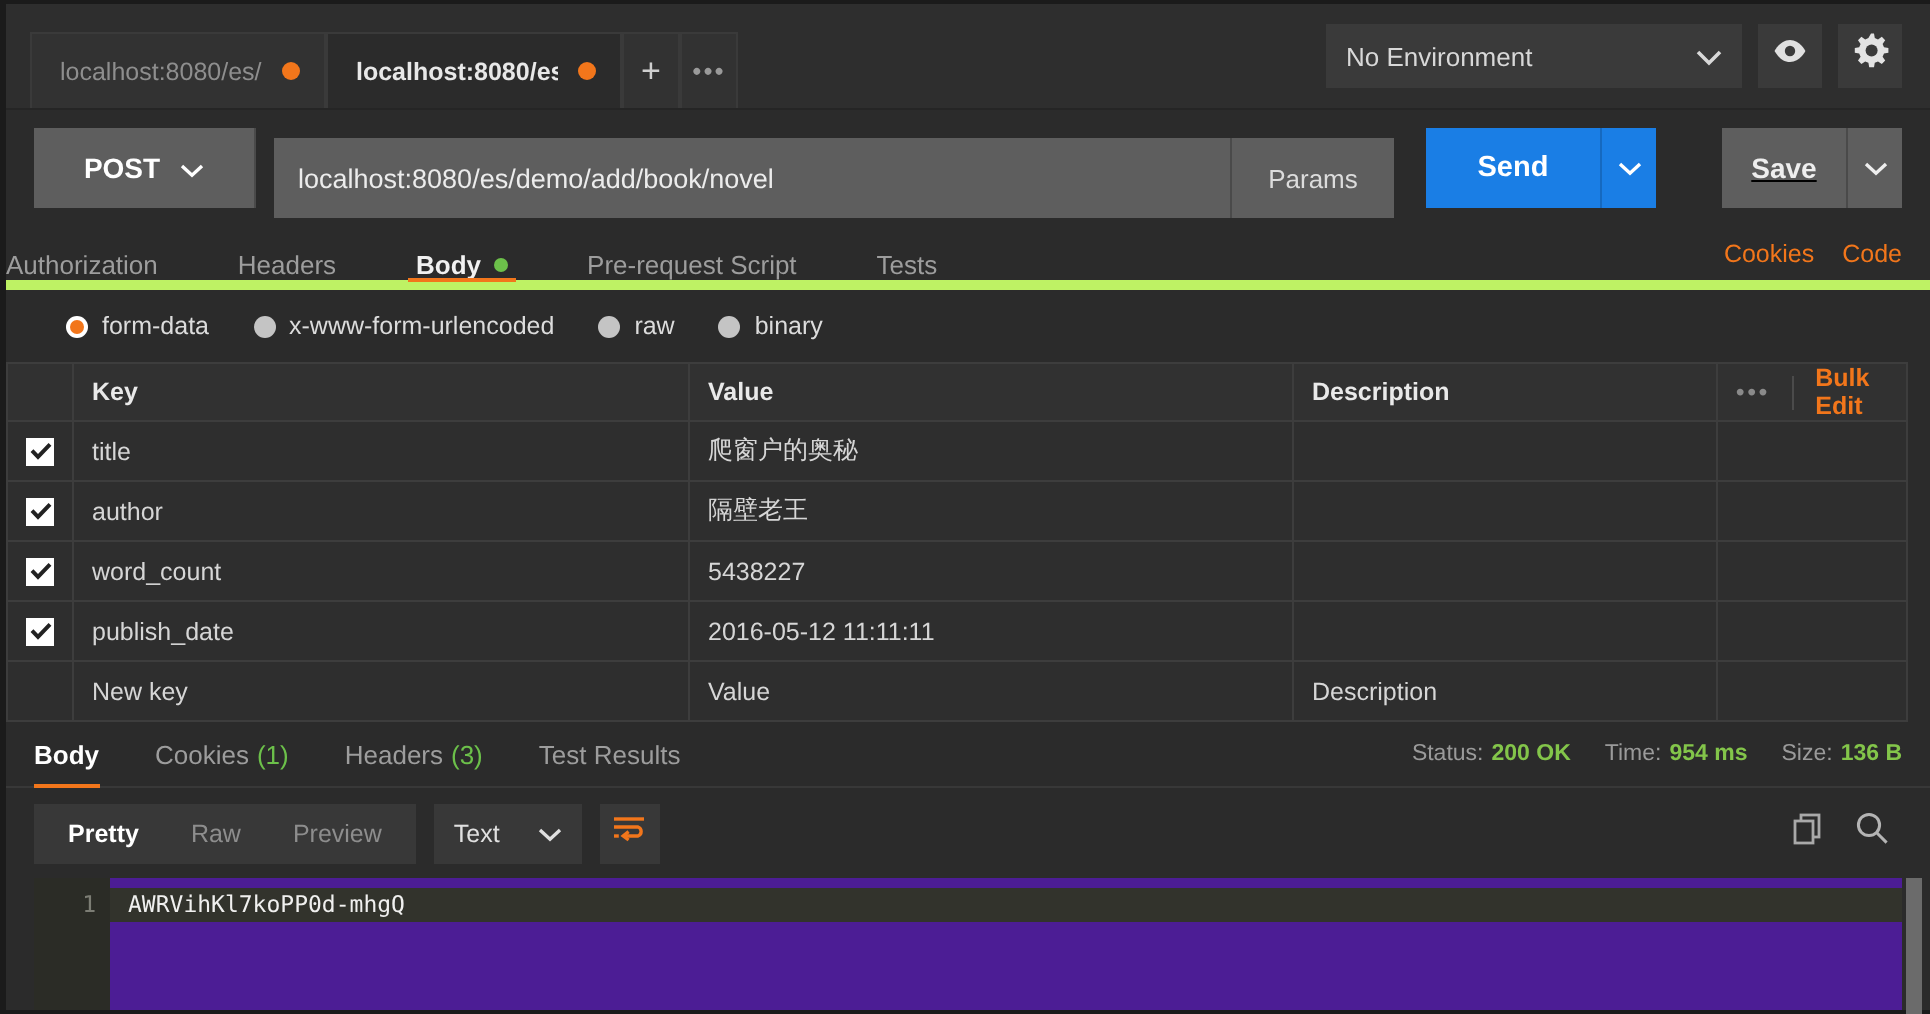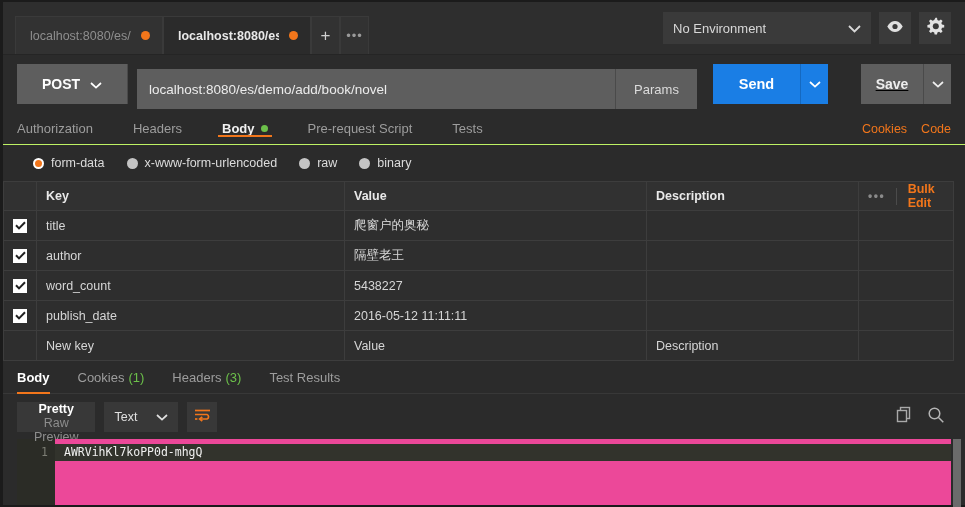--- a/index.html
+++ b/index.html
@@ -148,24 +148,23 @@
   .save-caret {
     width: 28px; background: #5e5e5e; color: #eee;
     display: flex; align-items: center; justify-content: center;
     border-left: 1px solid #4a4a4a;
     cursor: pointer;
   }
 
   
   .req-sections {
     flex: 0 0 auto; height: 32px;
-    display: flex; align-items: center;
-    padding-left: 14px;
+    display: flex; align-items: flex-end;
     position: relative;
-    border-bottom: 1px solid #bef264;
+    border-bottom: 5px solid #bef264;
   }
   .sec-tab {
     display: flex; align-items: center; gap: 6px;
     padding: 0 18px 0 0;
     margin-right: 22px;
     font-size: 13px; color: #9d9d9d;
     position: relative;
     cursor: pointer;
   }
   .sec-tab.active { color: #f1f1f1; font-weight: bold; }
@@ -275,21 +274,20 @@
     flex: 0 0 auto; height: 45px;
     display: flex; align-items: center;
     padding: 0 14px; gap: 9px;
     background: #2b2b2b;
     position: relative;
   }
   .seg {
     height: 30px; background: #383838;
     display: flex; align-items: center;
     padding: 0 4px;
-    flex-direction: column;
   }
   .seg .opt {
     padding: 0 13px; height: 30px;
     display: flex; align-items: center;
     font-size: 12.5px; color: #8d8d8d;
     cursor: pointer;
   }
   .seg .opt.active { color: #fff; font-weight: bold; }
   .fmt {
     height: 30px; background: #383838;
@@ -325,21 +323,21 @@
     text-align: right;
     padding: 5px 7px 0 0;
     line-height: 17px;
     user-select: none;
   }
   .codebody {
     flex: 1 1 auto;
     padding: 5px 0 0 9px;
     color: #f0f0ef;
     line-height: 17px;
-    background: #ec4899;
+    background: #4c1d95;
     position: relative;
   }
   .codebody .line1 { background: #32332c; margin-left:-9px; padding-left:9px; }
 
   
   .vscroll {
     position: absolute; right: 4px; top: 190px;
     width: 8px; height: 180px;
     background: transparent;
   }
@@ -565,20 +563,31 @@
       <span>Cookies</span>
       <span class="cnt">(1)</span>
     </div>
     <div class="rtab">
       <span>Headers</span>
       <span class="cnt">(3)</span>
     </div>
     <div class="rtab">
       <span>Test Results</span>
     </div>
+    <div class="status-area">
+      <div>
+        <span class="lbl">Status:</span><span class="val">200 OK</span>
+      </div>
+      <div>
+        <span class="lbl">Time:</span><span class="val">954 ms</span>
+      </div>
+      <div>
+        <span class="lbl">Size:</span><span class="val">136 B</span>
+      </div>
+    </div>
   </div>
 
   <div class="viewbar">
     <div class="seg">
       <div class="opt active">Pretty</div>
       <div class="opt">Raw</div>
       <div class="opt">Preview</div>
     </div>
     <div class="fmt">
       <span>Text</span>

